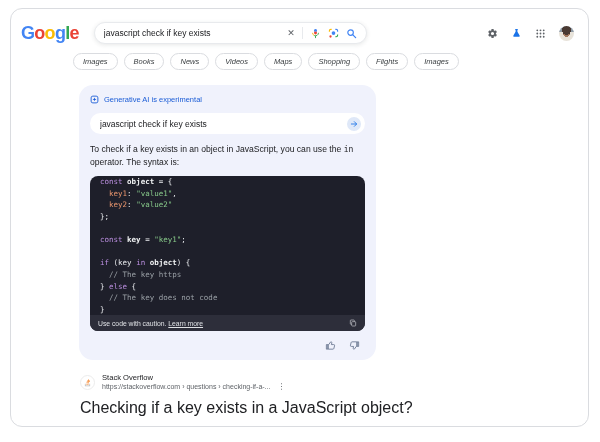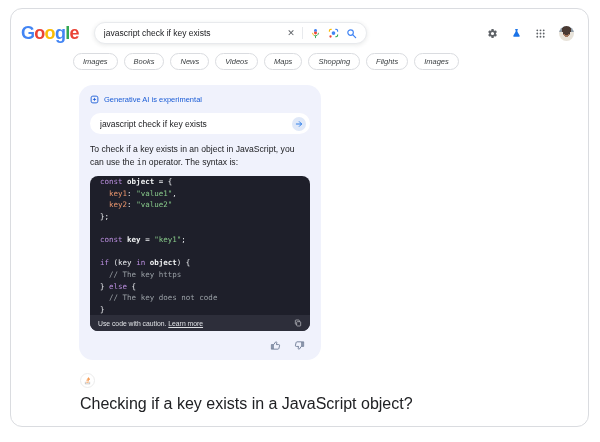--- a/index.html
+++ b/index.html
@@ -22,21 +22,21 @@
             background: radial-gradient(circle at 50% 28%, #4a3a33 0 34%, transparent 35%),
                         radial-gradient(circle at 50% 52%, #a27860 0 30%, transparent 31%),
                         linear-gradient(180deg,#8e9aa5 0 40%, #e8e3da 41% 100%); }
 
   
   .tabs { display:flex; gap:6px; margin:9px 0 0 62px; }
   .chip { border:1px solid #dadce0; border-radius:10px; padding:3px 9px; font-size:7.5px;
           color:#3c4043; background:#fff; cursor:pointer; white-space:nowrap;font-style:italic; }
 
   
-  .aibox { margin:15px 16px 0 68px; width:242px; background:#f0f2fc; border-radius:14px; padding:10px 11px 9px; }
+  .aibox { margin:15px 16px 0 68px; width:297px; background:#f0f2fc; border-radius:14px; padding:10px 11px 9px; }
   .ai-head { display:flex; align-items:center; gap:5px; }
   .ai-head span { font-size:7.5px; color:#1a5cd6; }
   .followup { margin-top:9px; background:#fff; border-radius:11px; height:21px;
               display:flex; align-items:center; padding:0 4px 0 10px; }
   .followup input { border:none; outline:none; background:transparent; flex:1;
                     font:8.5px "Liberation Sans", sans-serif; color:#202124; }
   .ask-btn { width:14px; height:14px; border-radius:50%; background:#dfe8f8;
              display:flex; align-items:center; justify-content:center; cursor:pointer; }
   .answer { margin-top:9px; font-size:8.6px; line-height:1.5; color:#202124; }
   .answer code { font-family:"DejaVu Sans Mono", monospace; font-size:8px; }
@@ -210,18 +210,25 @@
   </div>
 
   <div class="result">
     <div class="res-head">
       <span class="favicon">
         <svg width="9" height="9" viewBox="0 0 24 24">
           <path fill="#bcbbbb" d="M17 20v-5h2v7H5v-7h2v5z"></path>
           <path fill="#f48024" d="M8.8 15.5h6.4v1.6H8.8zM9 12.6l6.3 1.3.3-1.5-6.3-1.3zM9.8 9.4l5.9 2.7.6-1.4-5.9-2.8zM11.5 6.4l5 4.2 1-1.2-5-4.2zM14.7 3.5l-1.3 1 3.9 5.2 1.3-1z"></path>
         </svg>
       </span>
+      <div class="res-meta">
+        <span class="site">Stack Overflow</span>
+        <span class="urlrow">
+          <span class="url">https://stackoverflow.com › questions › checking-if-a-...</span>
+          <span class="more">⋮</span>
+        </span>
+      </div>
     </div>
     <h3 class="res-title">Checking if a key exists in a JavaScript object?</h3>
 
   </div>
 
 </div>
 
 </body></html>

